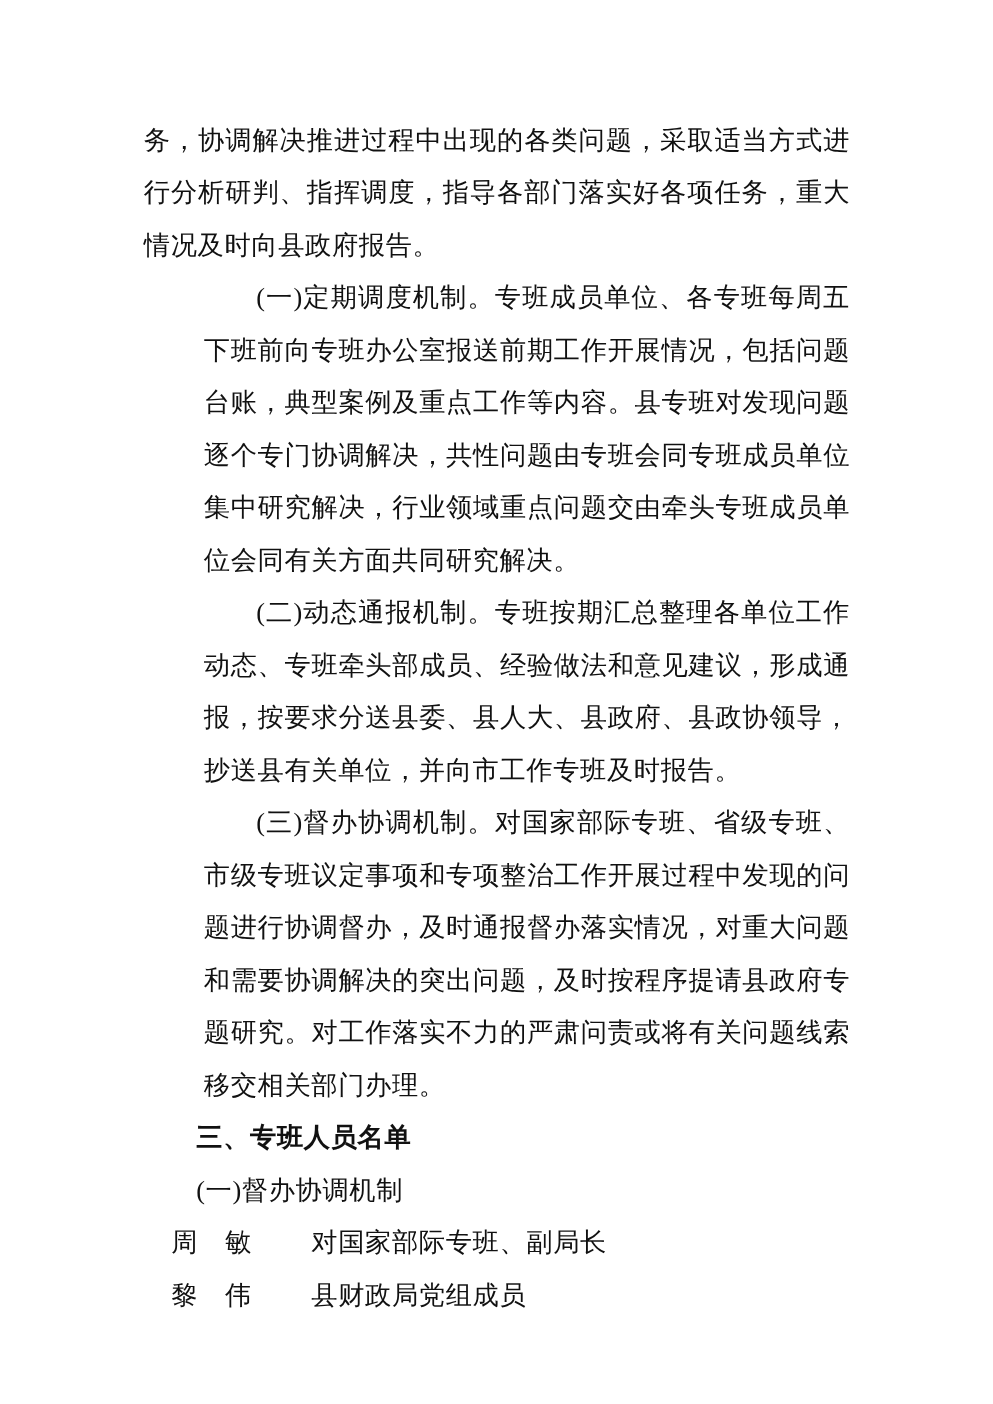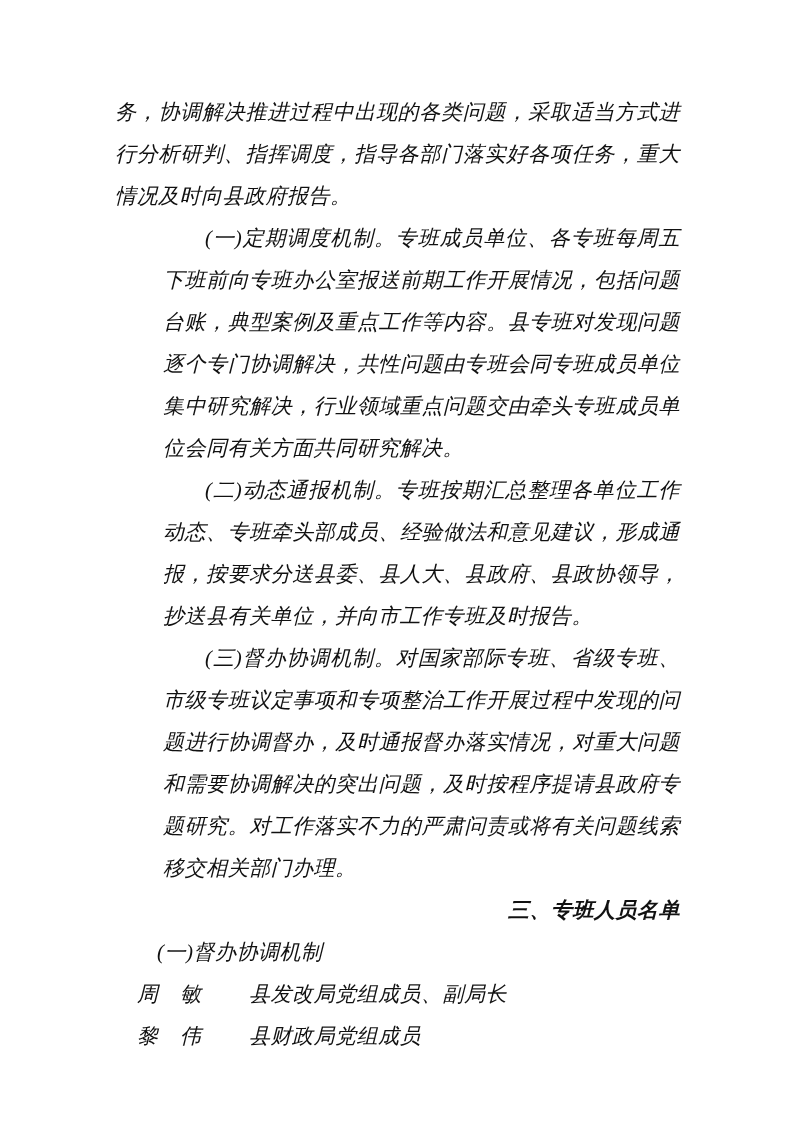--- a/index.html
+++ b/index.html
@@ -11,21 +11,20 @@
     position: relative;
     width: 794px;
     height: 1123px;
     margin: 0 auto;
     background: #ffffff;
     box-sizing: border-box;
     padding: 91px 114px 0 115px;
     font-family: "Liberation Serif", "DejaVu Serif", serif;
     color: #111111;
     overflow: hidden;
-    font-style: italic;
   }
   .para {
     margin: 0;
     font-size: 21px;
     line-height: 42px;
     text-align: justify;
     text-justify: inter-ideograph;
     text-align-last: left;
     letter-spacing: 0.5px;
   }
@@ -33,21 +32,20 @@
     text-indent: 2em;
     margin-left: 48px;
   }
   .section-heading {
     margin: 0;
     font-size: 21px;
     line-height: 42px;
     font-weight: bold;
     text-indent: 2em;
     letter-spacing: 0.5px;
-    text-align: right;
   }
   .subsection-heading {
     margin: 0;
     font-size: 21px;
     line-height: 42px;
     text-indent: 2em;
     letter-spacing: 0.5px;
   }
   .roster {
     margin: 0;
@@ -82,21 +80,21 @@
   <p class="para indent">(三)督办协调机制。对国家部际专班、省级专班、市级专班议定事项和专项整治工作开展过程中发现的问题进行协调督办，及时通报督办落实情况，对重大问题和需要协调解决的突出问题，及时按程序提请县政府专题研究。对工作落实不力的严肃问责或将有关问题线索移交相关部门办理。</p>
 
   <h2 class="section-heading">三、专班人员名单</h2>
 
   <p class="subsection-heading">(一)督办协调机制</p>
 
   <div class="roster">
 
     <div class="roster-row">
       <span class="roster-name">周　敏</span>
-      <span class="roster-title">县发改局党组成员、副局长</span>
+      <span class="roster-title">对国家部际专班、副局长</span>
     </div>
 
 
     <div class="roster-row">
       <span class="roster-name">黎　伟</span>
       <span class="roster-title">县财政局党组成员</span>
     </div>
 
   </div>
 

